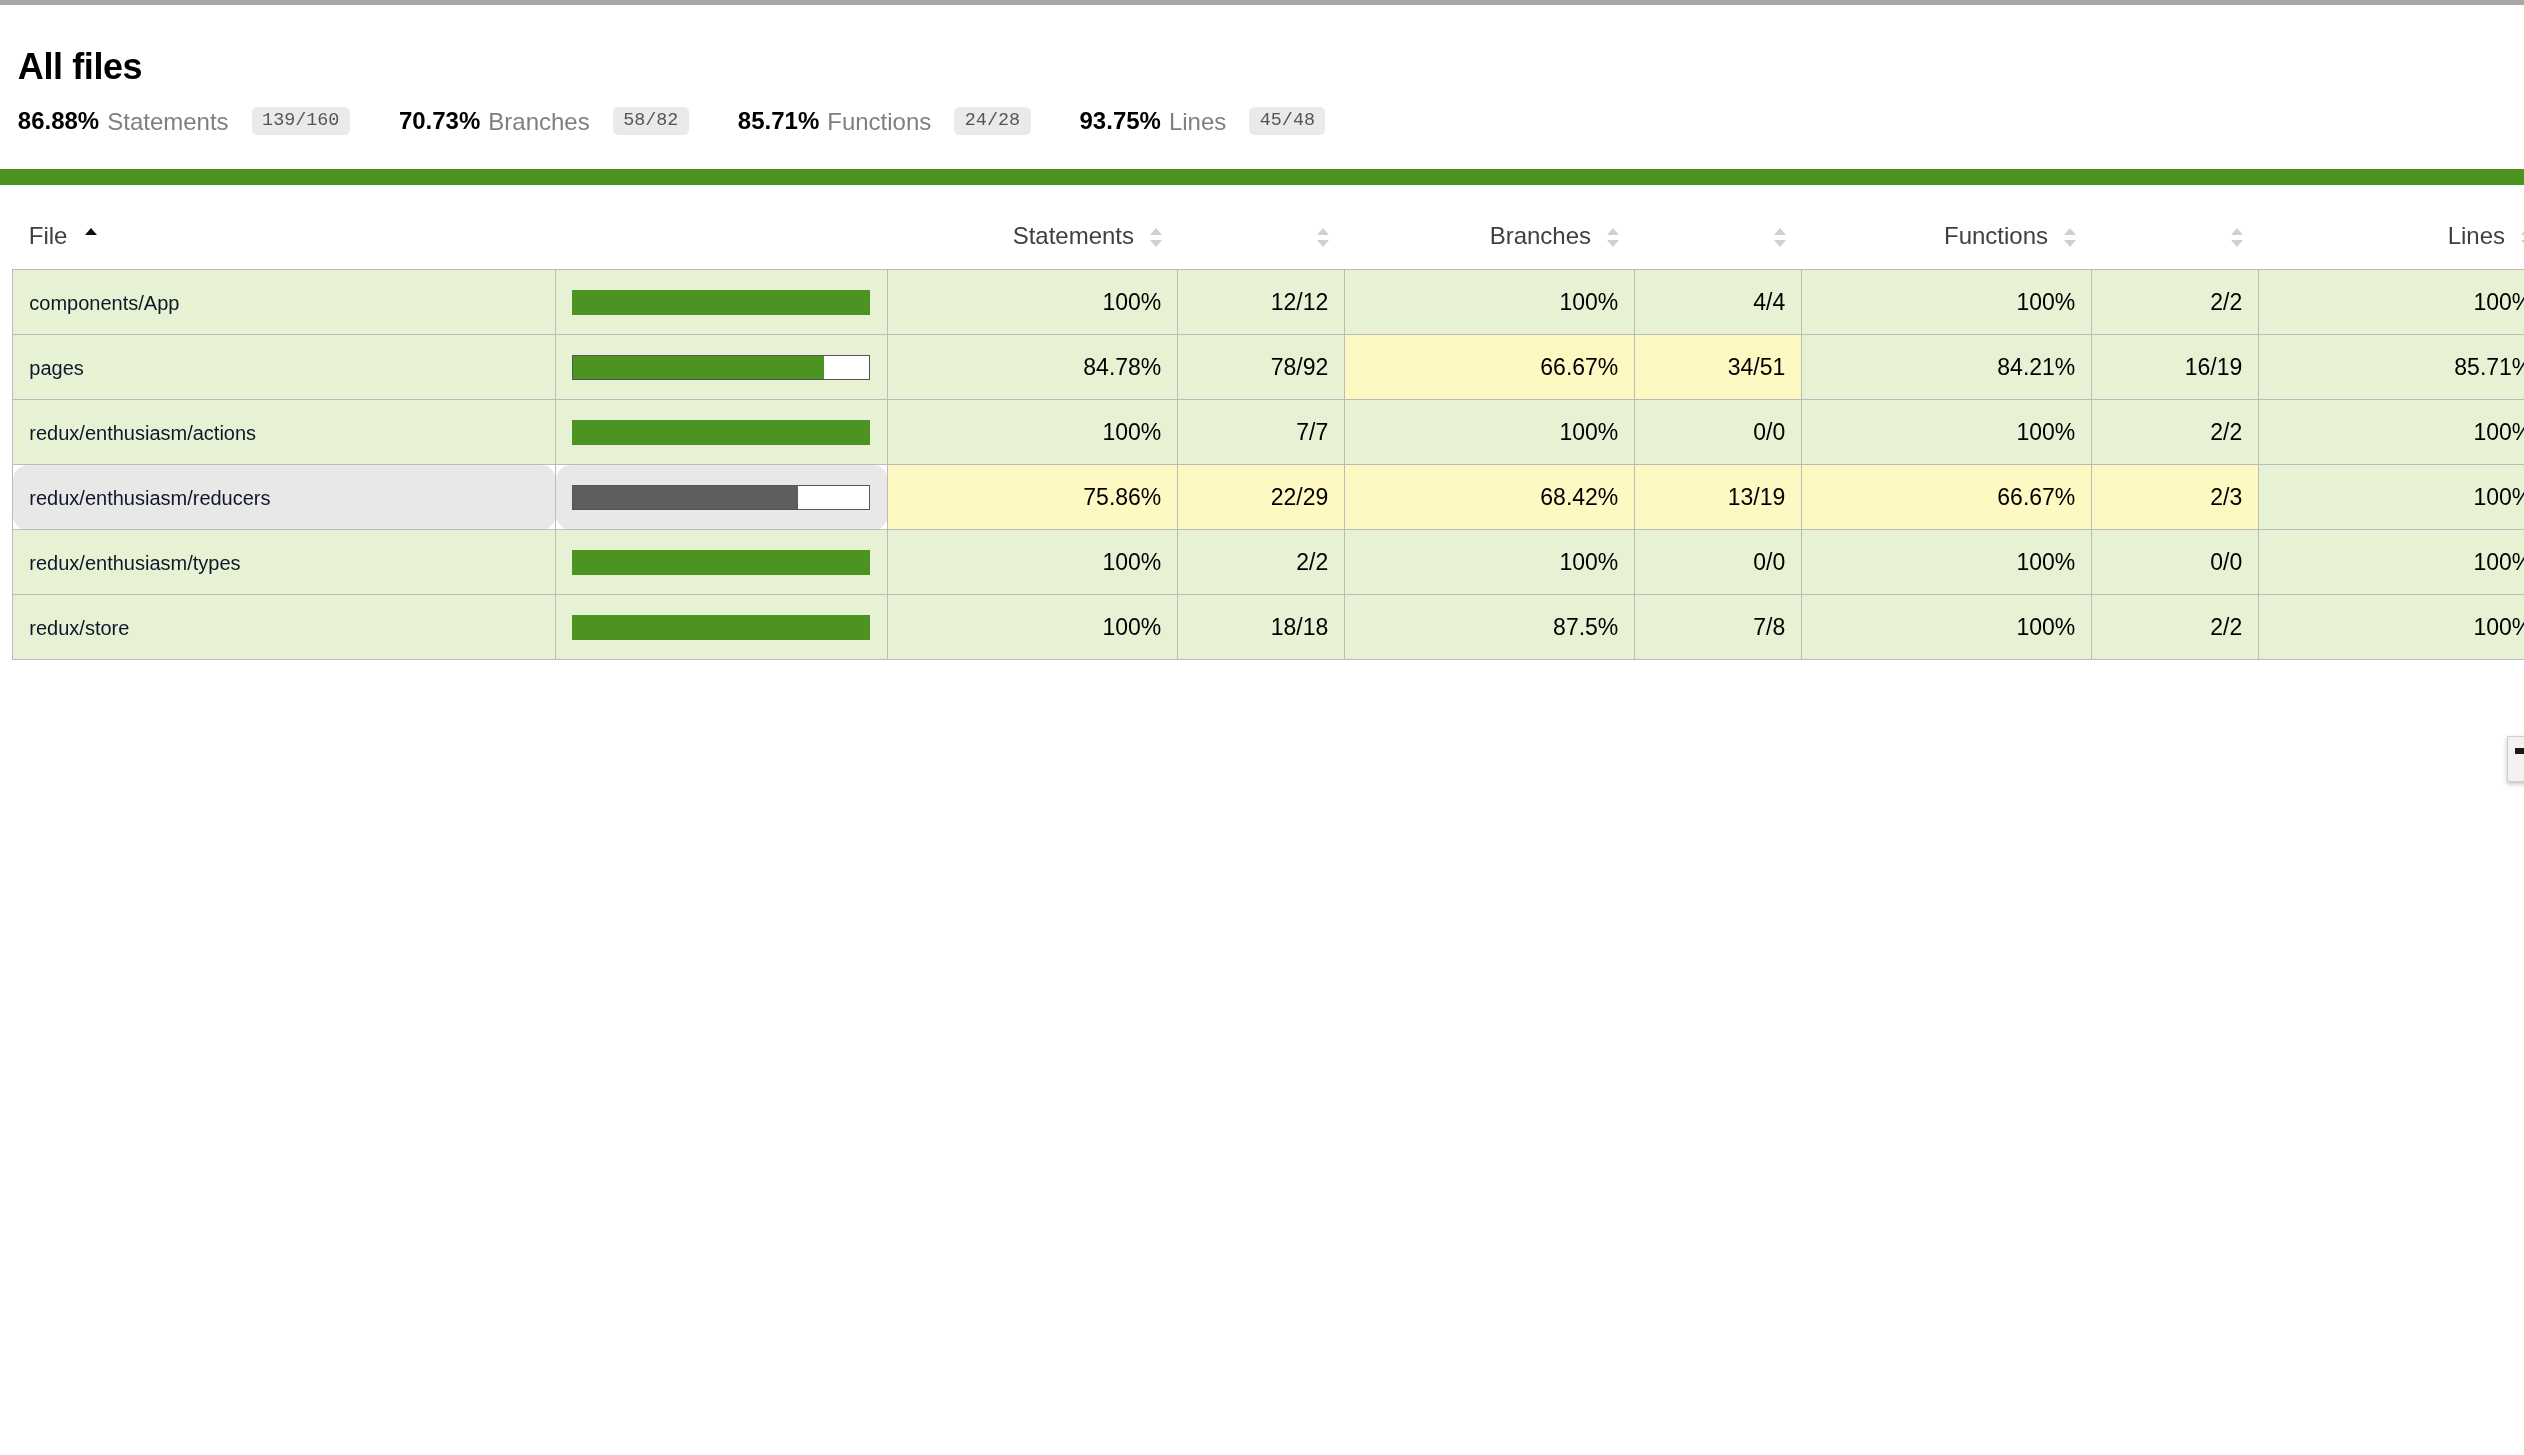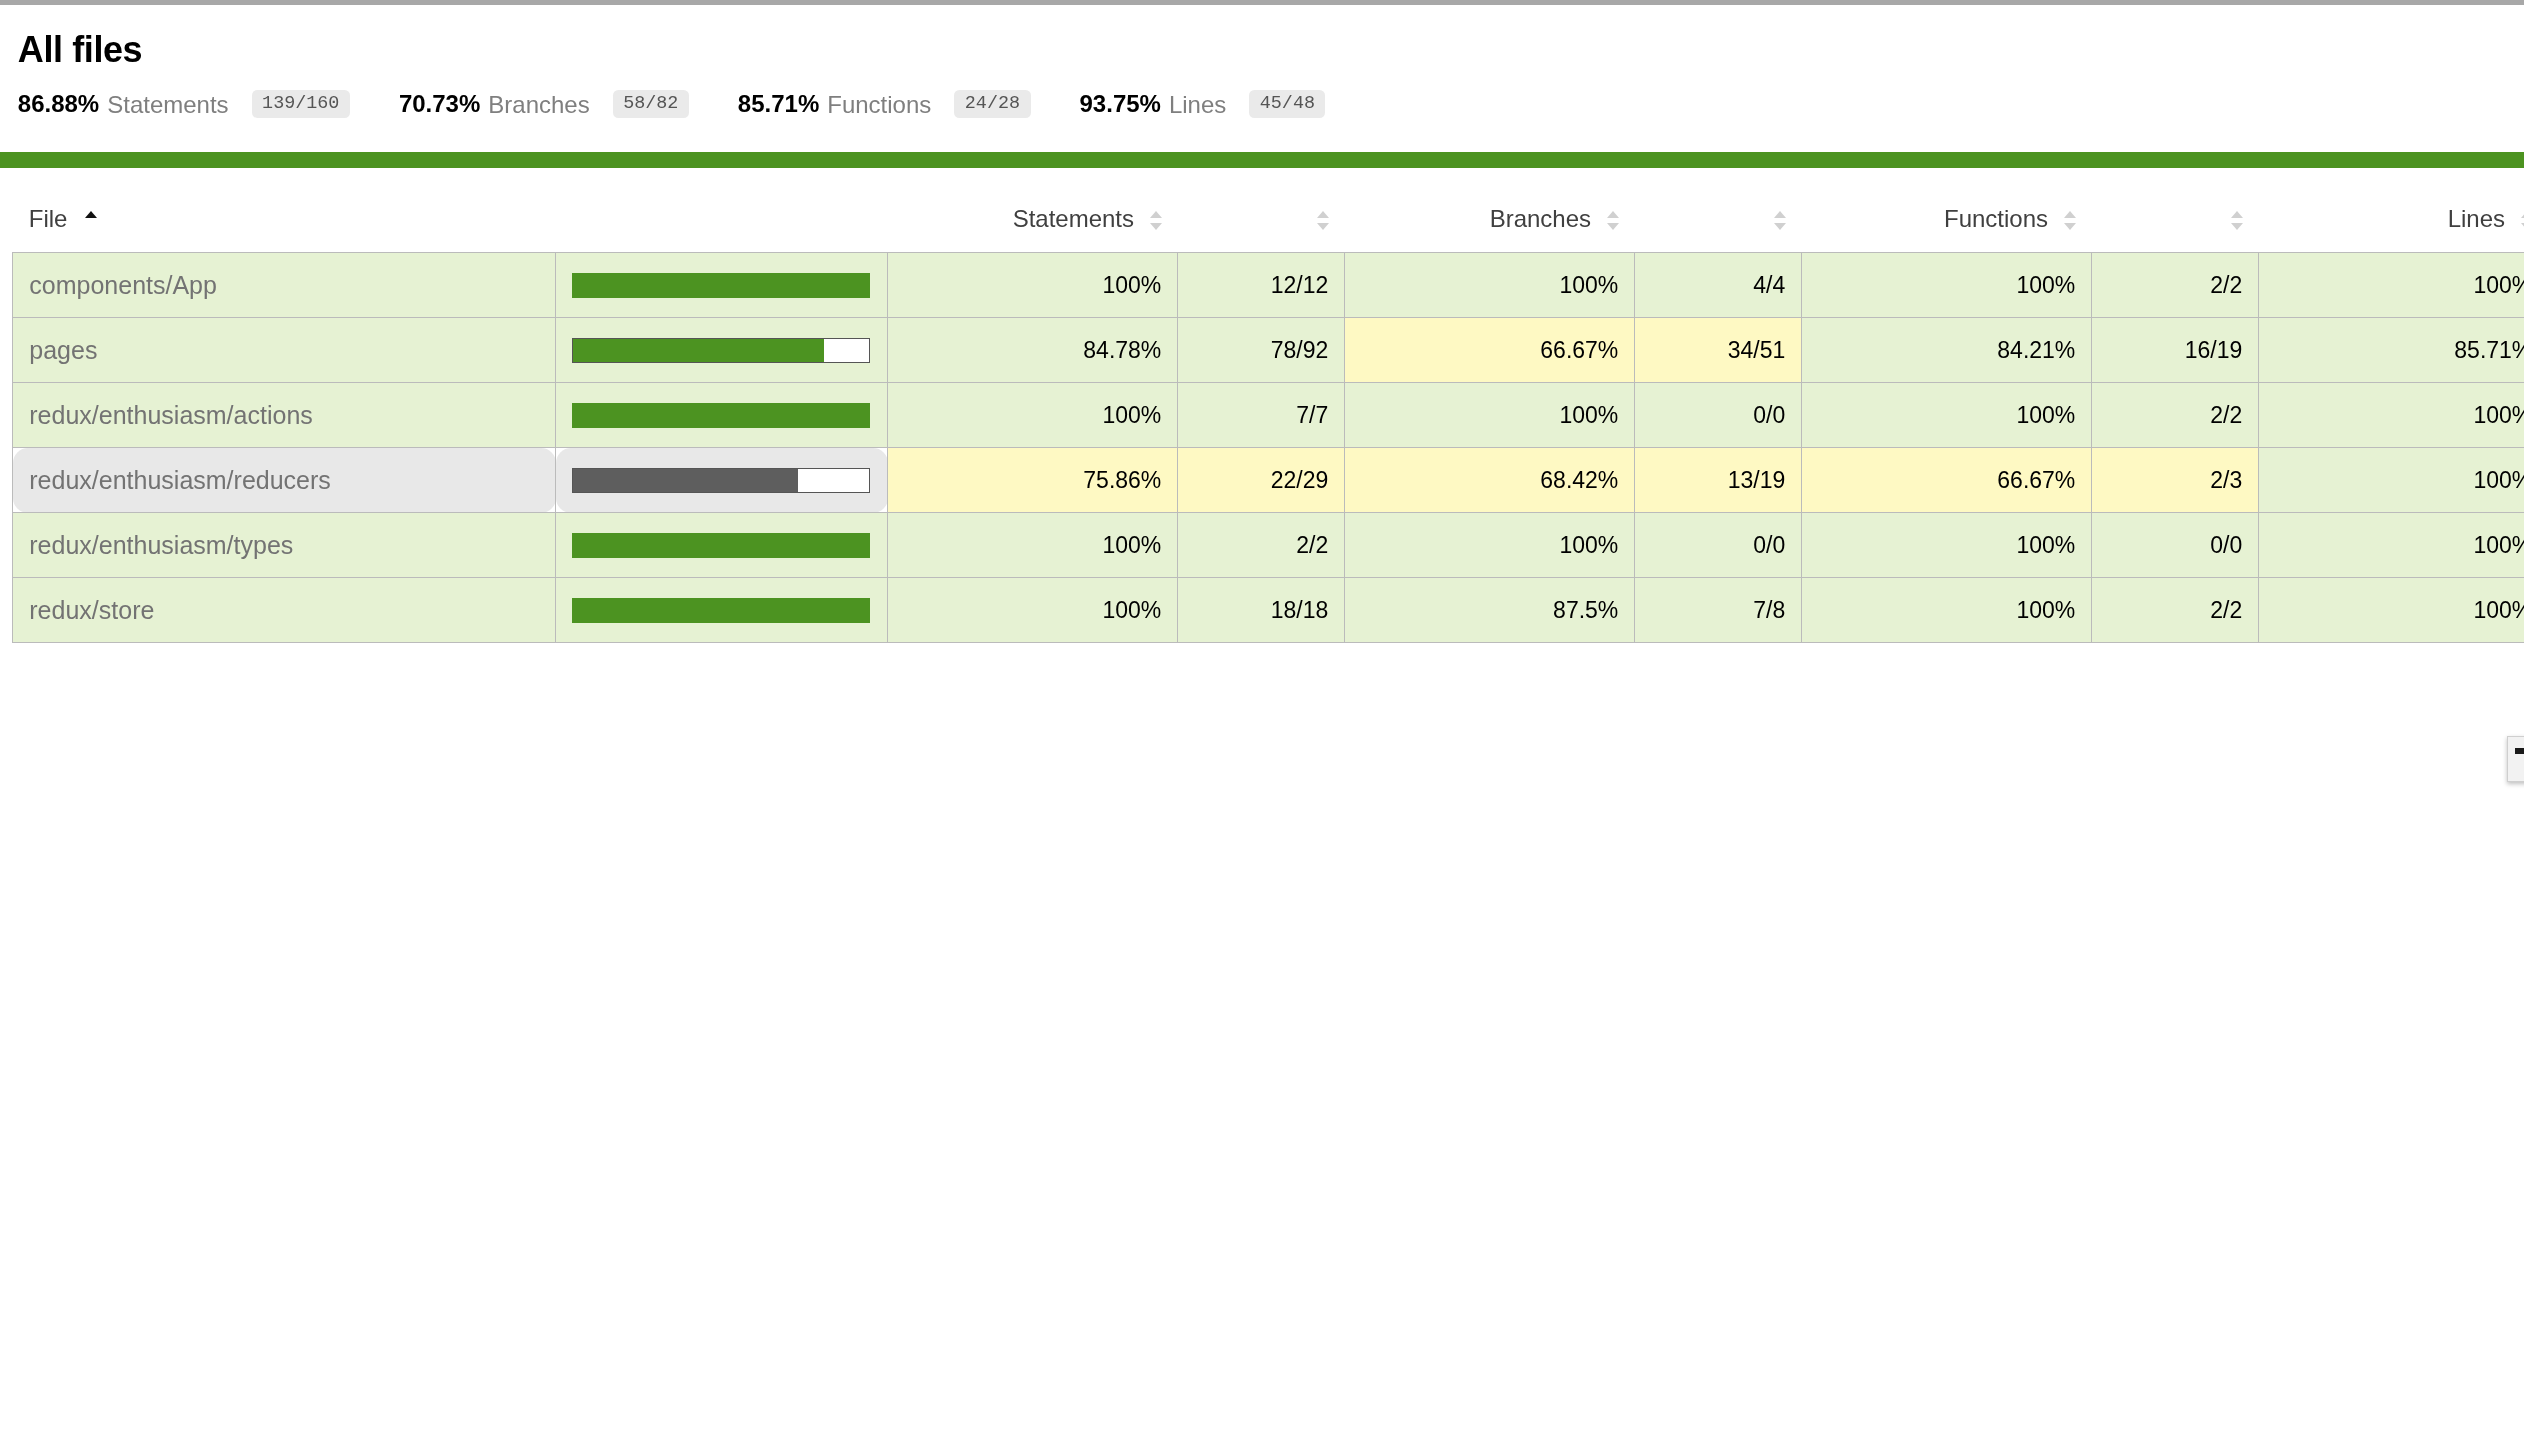--- a/index.html
+++ b/index.html
@@ -29,21 +29,21 @@
 
   .wrapper {
     position: absolute;
     top: 5.3px; left: 0;
     width: 2525px;
     padding: 0;
   }
 
   
   .header {
-    padding: 12px 16px 0 16px;
+    padding: 29px 16px 0 16px;
   }
   h1.page-title {
     font-size: 36px;
     line-height: 1.1;
     font-weight: bold;
     margin: 12.3px 0 0 1.8px;
     letter-spacing: -0.4px;
     color: #000;
   }
 
@@ -151,23 +151,23 @@
     vertical-align: middle;
     white-space: nowrap;
     font-size: 23px;
     color: #000;
   }
   table.coverage-summary tbody td.file {
     text-align: left;
     border-left: 0.9px solid #bbb;
   }
   table.coverage-summary tbody td.file a {
-    color: #737373;
+    color: #0f172a;
     text-decoration: none;
-    font-size: 25px;
+    font-size: 20px;
     text-align: right;
   }
   table.coverage-summary tbody td.pic {
     min-width: 316px;
     width: 316px;
     padding-left: 16px;
     padding-right: 16px;
   }
   td.high, tr.high td.file, tr.high td.pic { background: #e6f2d3; }
   td.medium { background: #fef9c3; }

